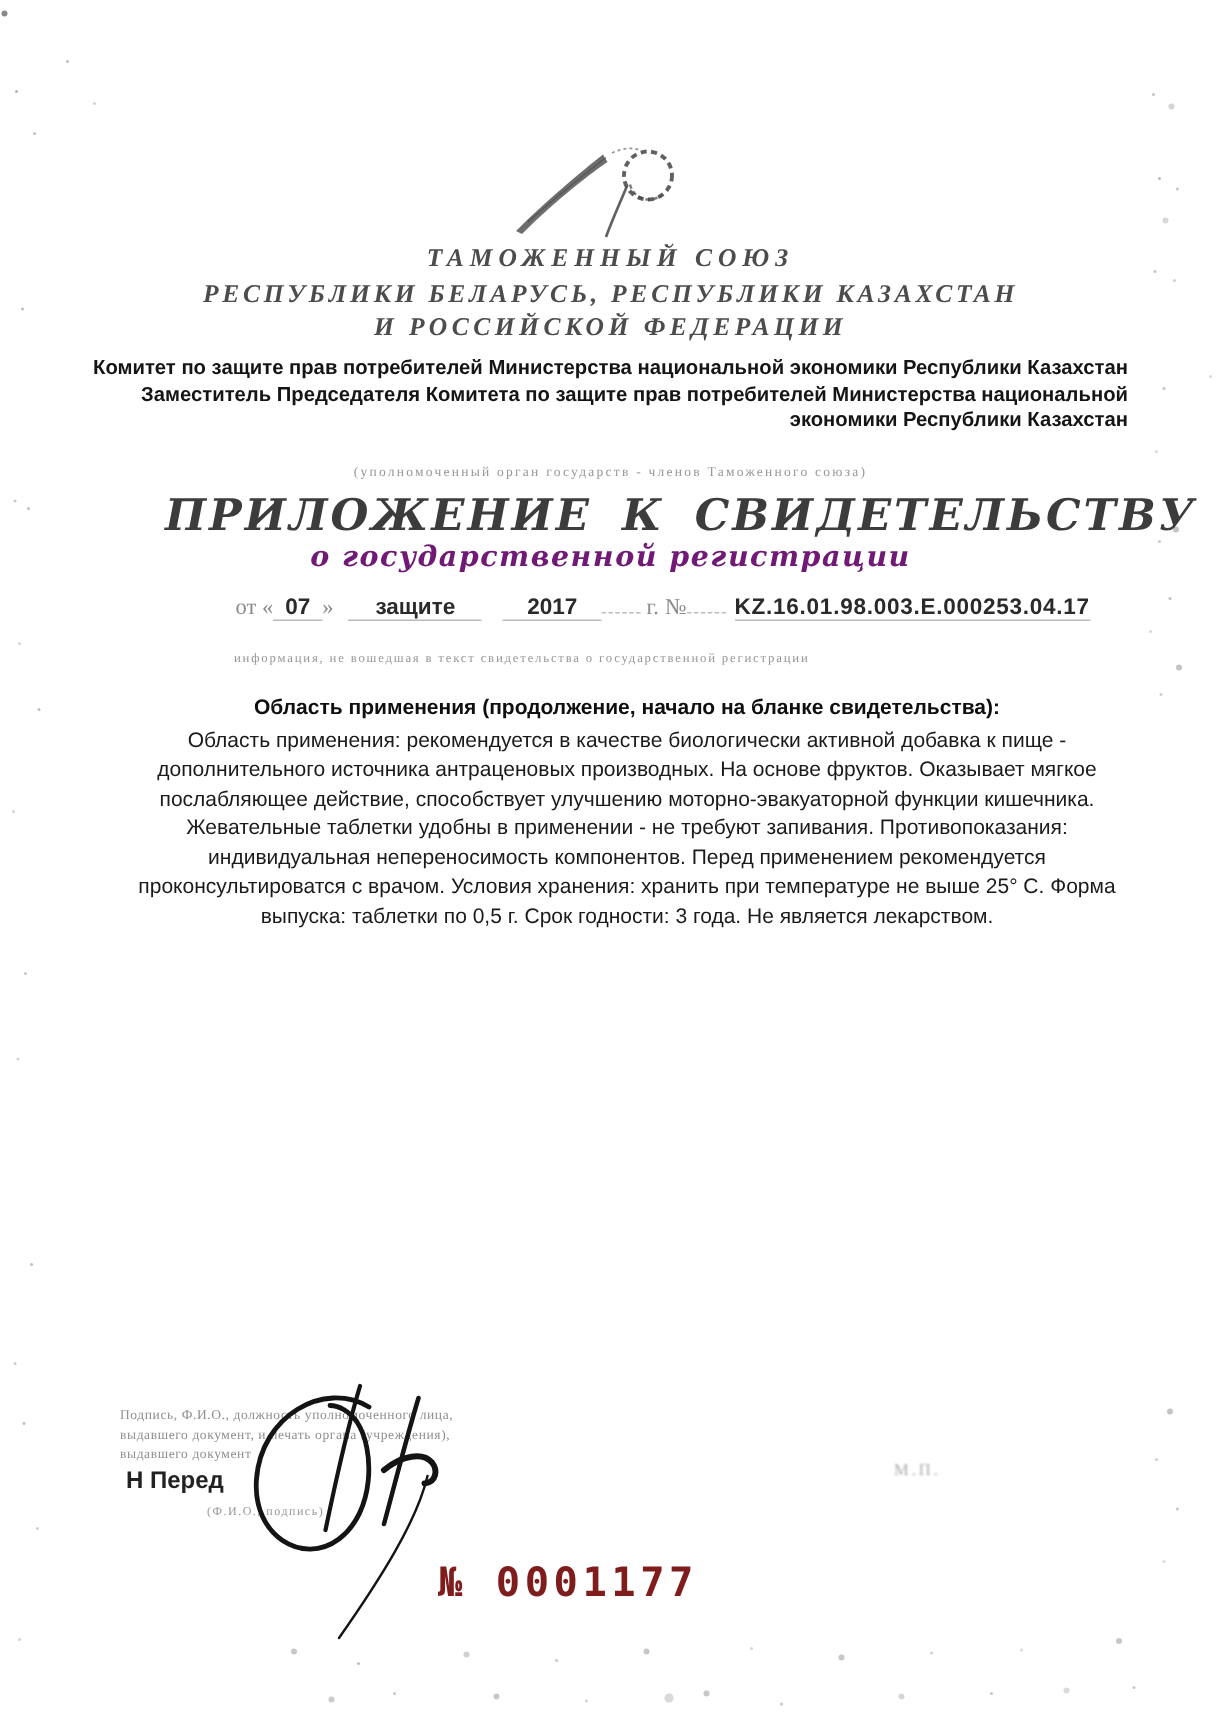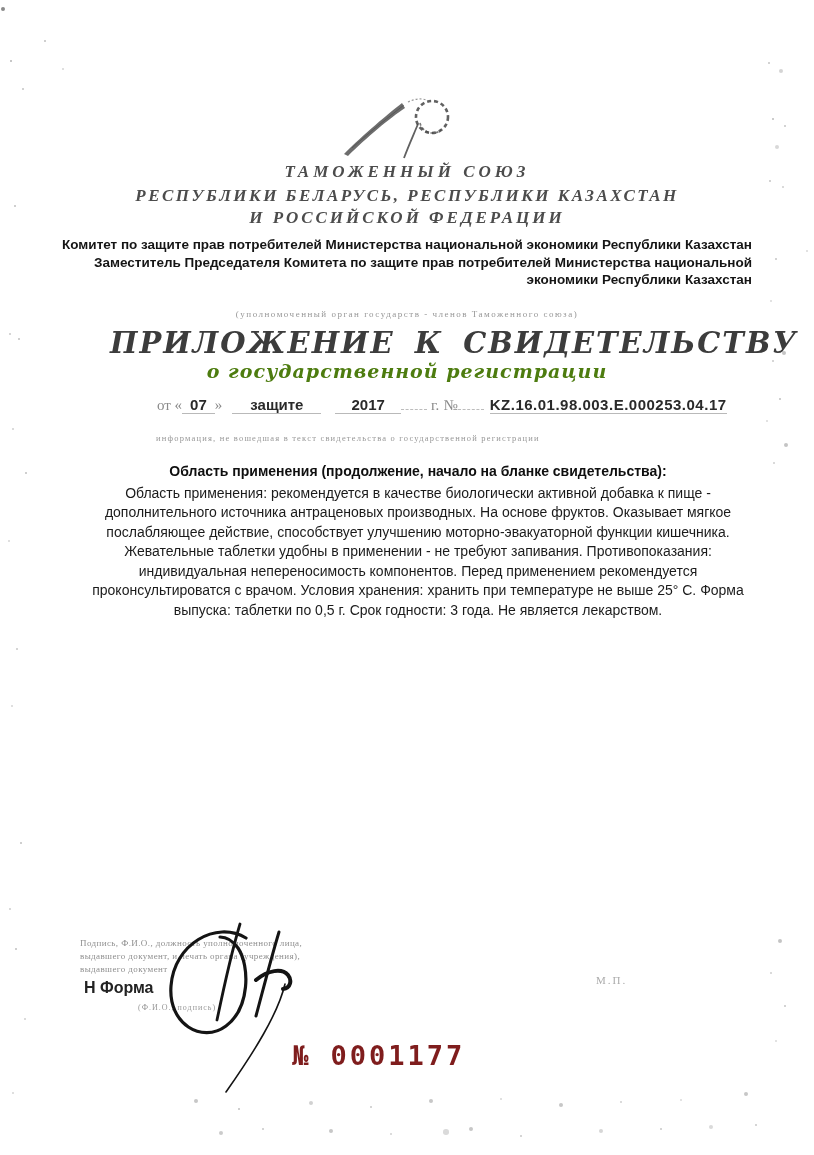--- a/index.html
+++ b/index.html
@@ -23,21 +23,21 @@
   .faint-caption{position:absolute;color:#979797;filter:blur(.45px);
                  font-family:"Liberation Serif",serif;}
   .authority-caption{left:167px;top:309px;width:480px;font-size:9px;letter-spacing:1.5px;text-align:center;}
 
   .doc-title{position:absolute;left:0;top:326px;width:814px;text-align:center;
              font-family:"DejaVu Serif",serif;font-style:italic;font-weight:bold;
              font-size:29px;letter-spacing:2px;word-spacing:8px;color:#3c3c3c;
              filter:blur(.3px);margin-left:47px;}
   .doc-subtitle{position:absolute;left:0;top:360px;width:814px;text-align:center;
              font-family:"DejaVu Serif",serif;font-style:italic;font-weight:bold;
-             font-size:19px;letter-spacing:1px;color:#4d7c0f;filter:blur(.35px);}
+             font-size:19px;letter-spacing:1px;color:#701a75;filter:blur(.35px);}
 
   
   .date-row{position:absolute;left:157px;top:396px;width:600px;font-size:15px;
             white-space:nowrap;color:#222;}
   .date-row .muted{color:#8a8a8a;font-family:"Liberation Serif",serif;filter:blur(.3px);}
   .date-row .val{font-weight:bold;color:#2a2a2a;border-bottom:1px solid #b9b9b9;}
   .d-day{padding:0 8px;}
   .d-month{padding:0 18px;margin-left:10px;}
   .d-year{padding:0 16px;margin-left:14px;}
   .d-gap{display:inline-block;width:26px;border-bottom:1px dashed #bdbdbd;}
@@ -144,21 +144,21 @@
     <p class="body-heading">Область применения (продолжение, начало на бланке свидетельства):</p>
     <p class="body-par">Область применения: рекомендуется в качестве биологически активной добавка к пище - дополнительного источника антраценовых производных. На основе фруктов. Оказывает мягкое послабляющее действие, способствует улучшению моторно-эвакуаторной функции кишечника. Жевательные таблетки удобны в применении - не требуют запивания. Противопоказания: индивидуальная непереносимость компонентов. Перед применением рекомендуется проконсультироватся с врачом. Условия хранения: хранить при температуре не выше 25° С. Форма выпуска: таблетки по 0,5 г. Срок годности: 3 года. Не является лекарством.</p>
   </div>
 
   <div class="faint-caption sig-caption">
     <div>Подпись, Ф.И.О., должность уполномоченного лица,</div>
     <div>выдавшего документ, и печать органа (учреждения),</div>
     <div>выдавшего документ</div>
   </div>
 
-  <div class="sig-name">Н Форма</div>
+  <div class="sig-name">Н Перед</div>
   <div class="faint-caption fio-caption">(Ф.И.О., подпись)</div>
   <div class="faint-caption mp-mark">М.П.</div>
 
   <div class="signature-svg">
     <svg width="172" height="176" viewBox="0 0 172 176" fill="none">
       <path d="M88 20 C 58 2, 16 26, 13 68 C 10 106, 44 126, 68 108 C 92 90, 92 48, 80 30 C 75 23, 68 19, 62 19" stroke="#141414" stroke-width="3.2" stroke-linecap="round"></path>
       <path d="M82 6 C 73 36, 64 78, 59 102" stroke="#141414" stroke-width="2.8" stroke-linecap="round"></path>
       <path d="M121 14 C 112 44, 104 76, 98 98" stroke="#141414" stroke-width="3" stroke-linecap="round"></path>
       <path d="M98 62 C 110 52, 124 50, 130 57 C 134 62, 133 70, 125 71" stroke="#141414" stroke-width="4" stroke-linecap="round"></path>
       <path d="M127 66 C 120 96, 96 134, 68 174" stroke="#141414" stroke-width="1.6" stroke-linecap="round"></path>

